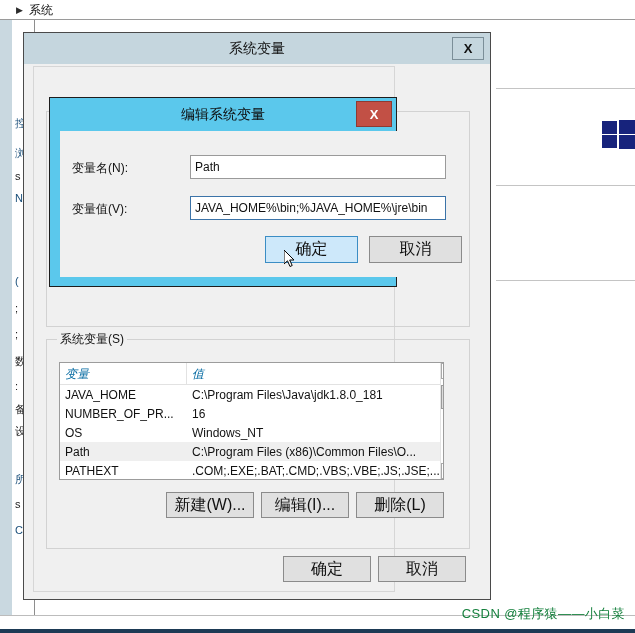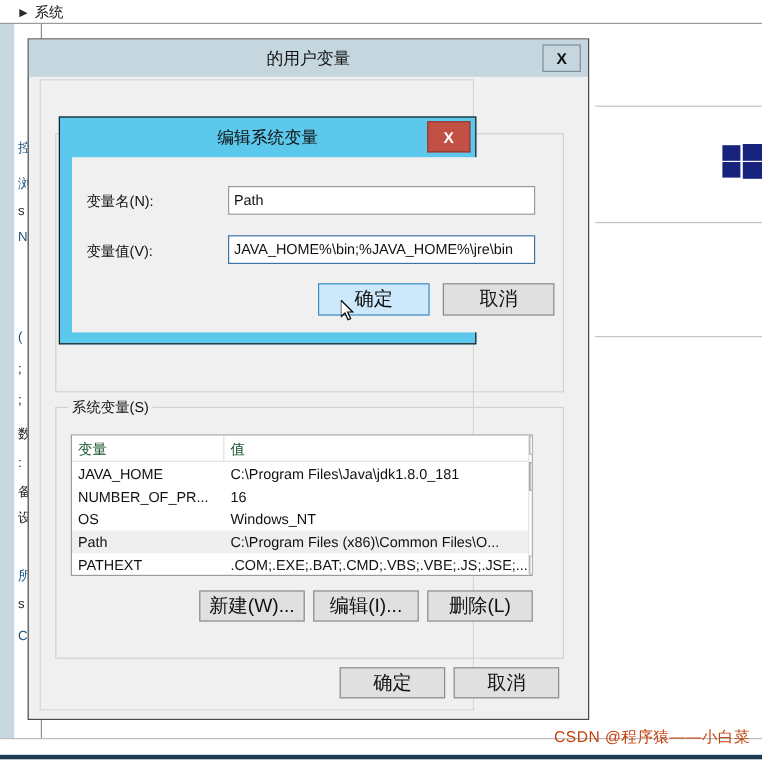--- a/index.html
+++ b/index.html
@@ -114,21 +114,21 @@
     position: absolute;
     left: 0; top: 629px;
     width: 635px; height: 4px;
     background: #1d3a55;
   }
 
   .watermark {
     position: absolute;
     right: 10px; top: 605px;
     font-size: 13px;
-    color: #c2410c;
+    color: #15803d;
     letter-spacing: 0.4px;
     white-space: nowrap;
   }
 
   
   #env-dialog {
     position: absolute;
     left: 23px; top: 32px;
     width: 468px; height: 568px;
     background: #f0f0f0;
@@ -211,23 +211,24 @@
   }
   .lb-cols { flex: 1 1 auto; position: relative; }
   .lb-header {
     display: flex;
     height: 21px;
     border-bottom: 1px solid #e2e2e2;
     background: #ffffff;
   }
   .lb-header div {
     font-size: 12px;
-    color: #14532d;
+    color: #0369a1;
     padding: 3px 0 0 5px;
     box-sizing: border-box;
+    font-style: italic;
   }
   .lb-h-var { width: 127px; border-right: 1px solid #e2e2e2; }
   .lb-h-val { flex: 1 1 auto; }
   .lb-row {
     display: flex;
     height: 19px;
     align-items: center;
   }
   .lb-row.selected { background: #efefef; }
   .lb-row .c1 {
@@ -436,21 +437,21 @@
   </div>
 
   <div class="bg-bottom-strip"></div>
   <div class="watermark">CSDN @程序猿——小白菜</div>
   <div class="taskbar"></div>
 </div>
 
 <div id="env-dialog">
 
   <div class="env-titlebar">
-    <div class="env-title">的用户变量</div>
+    <div class="env-title">系统变量</div>
     <div class="env-close">X</div>
   </div>
 
   <div class="env-body">
 
     <div class="group" id="user-group">
       <div class="group-label">Administrator 的用户变量(U)</div>
     </div>
 
     <div class="group" id="sys-group">

